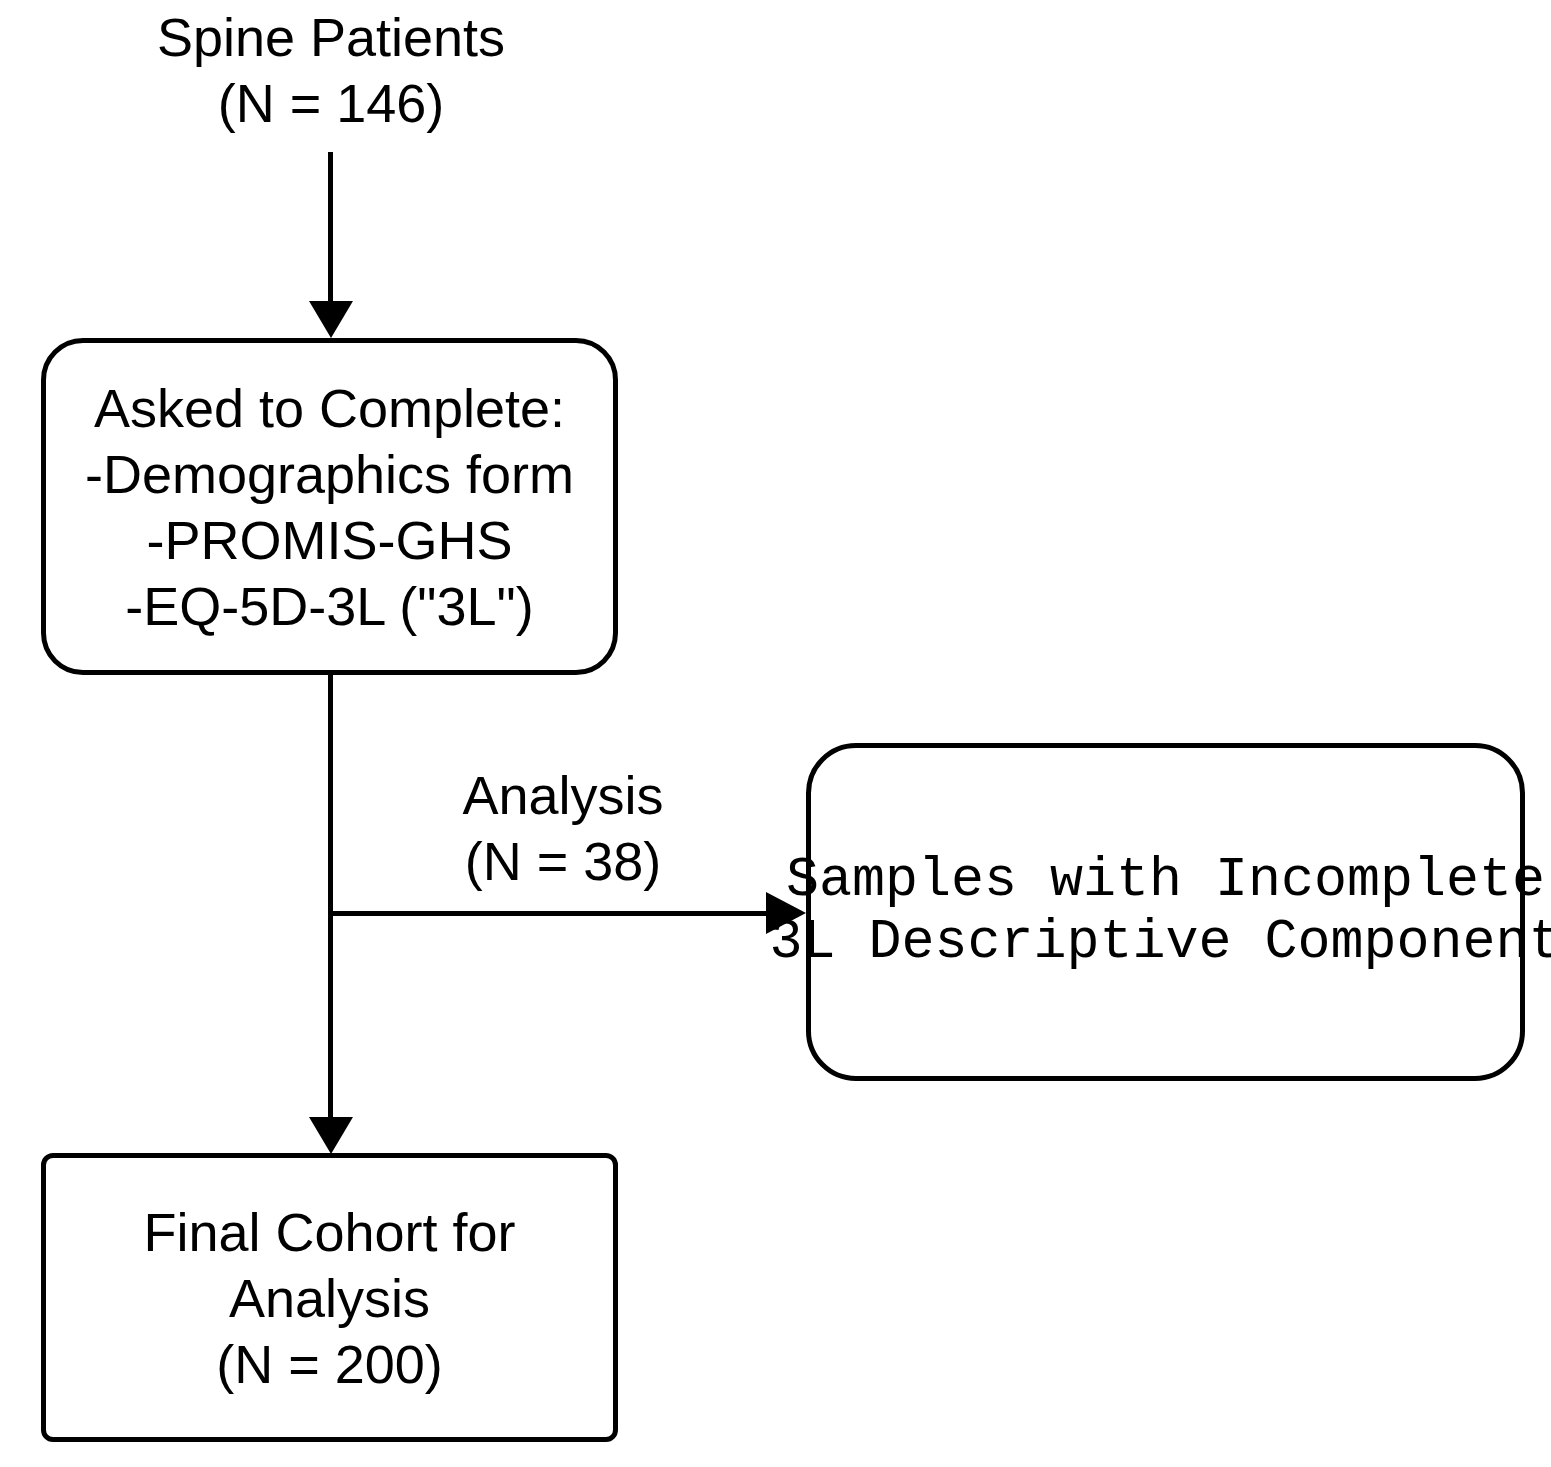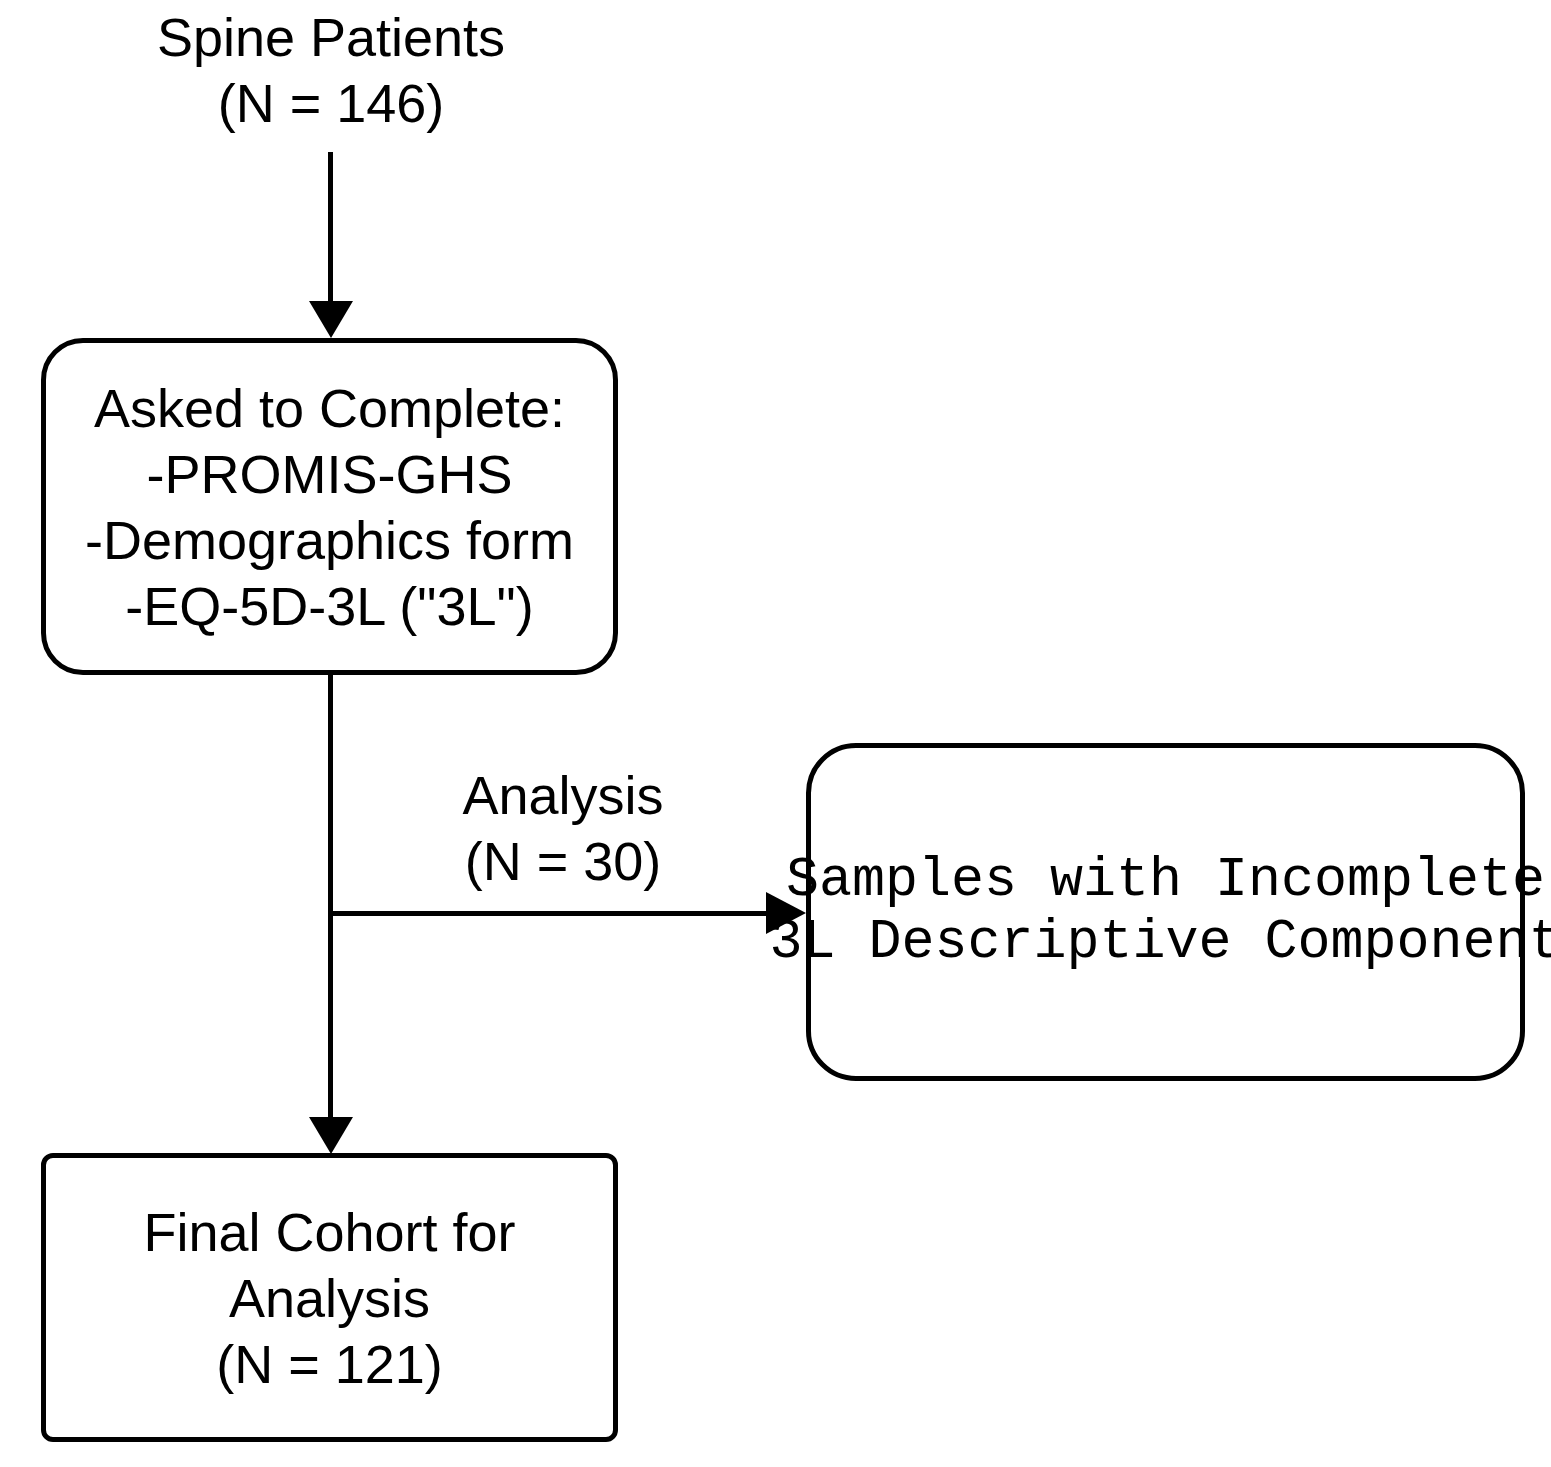--- a/index.html
+++ b/index.html
@@ -103,40 +103,40 @@
   <div class="text-node" id="n-top">
     <div class="tline">Spine Patients</div>
     <div class="tline">(N = 146)</div>
   </div>
 
   <div class="shaft" id="shaft-1"></div>
   <div class="arrowhead down" id="head-1"></div>
 
   <div class="box" id="box-1">
     <div class="tline">Asked to Complete:</div>
+    <div class="tline">-Demographics form</div>
     <div class="tline">-PROMIS-GHS</div>
-    <div class="tline">-Demographics form</div>
     <div class="tline">-EQ-5D-3L ("3L")</div>
   </div>
 
   <div class="shaft" id="shaft-2"></div>
   <div class="arrowhead down" id="head-2"></div>
 
   <div class="shaft" id="shaft-3"></div>
   <div class="arrowhead right" id="head-3"></div>
 
   <div class="text-node" id="n-excluded">
     <div class="tline">Analysis</div>
-    <div class="tline">(N = 30)</div>
+    <div class="tline">(N = 38)</div>
   </div>
 
   <div class="box" id="box-2">
     <div class="tline">Samples with Incomplete</div>
     <div class="tline">3L Descriptive Component</div>
   </div>
 
   <div class="box" id="box-3">
     <div class="tline">Final Cohort for</div>
     <div class="tline">Analysis</div>
-    <div class="tline">(N = 121)</div>
+    <div class="tline">(N = 200)</div>
   </div>
 
 </div>
 
 </body></html>

